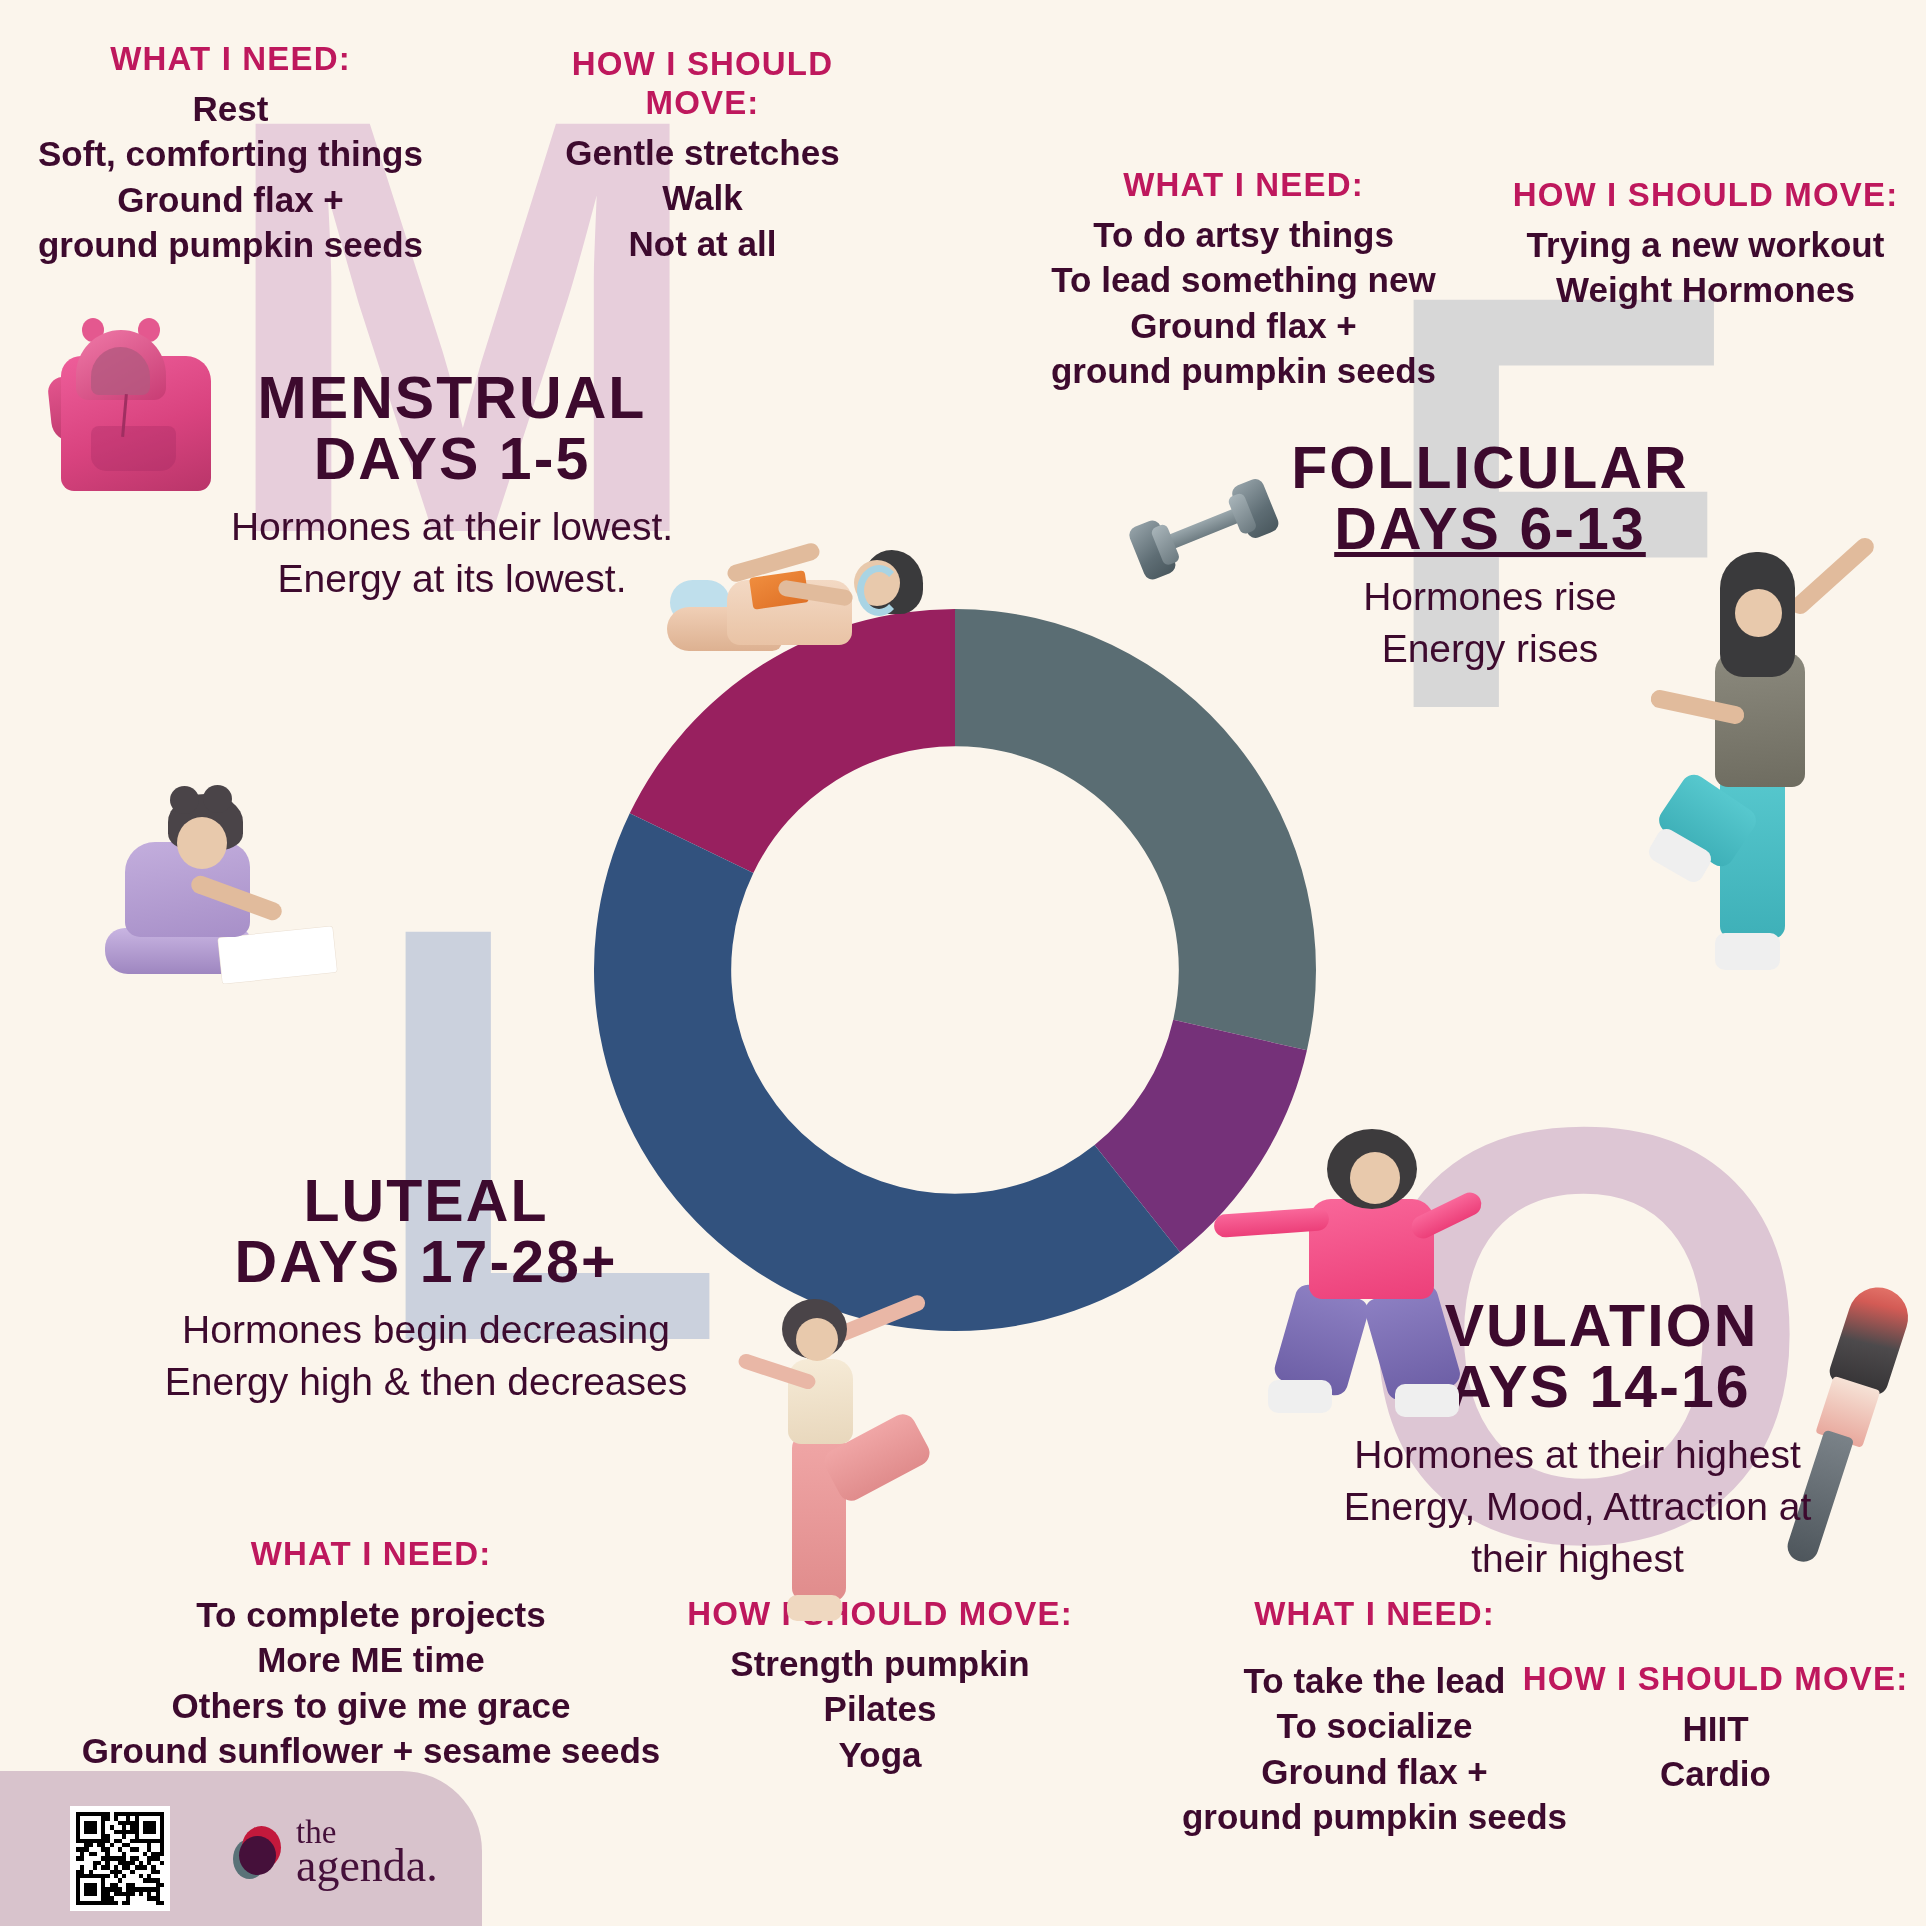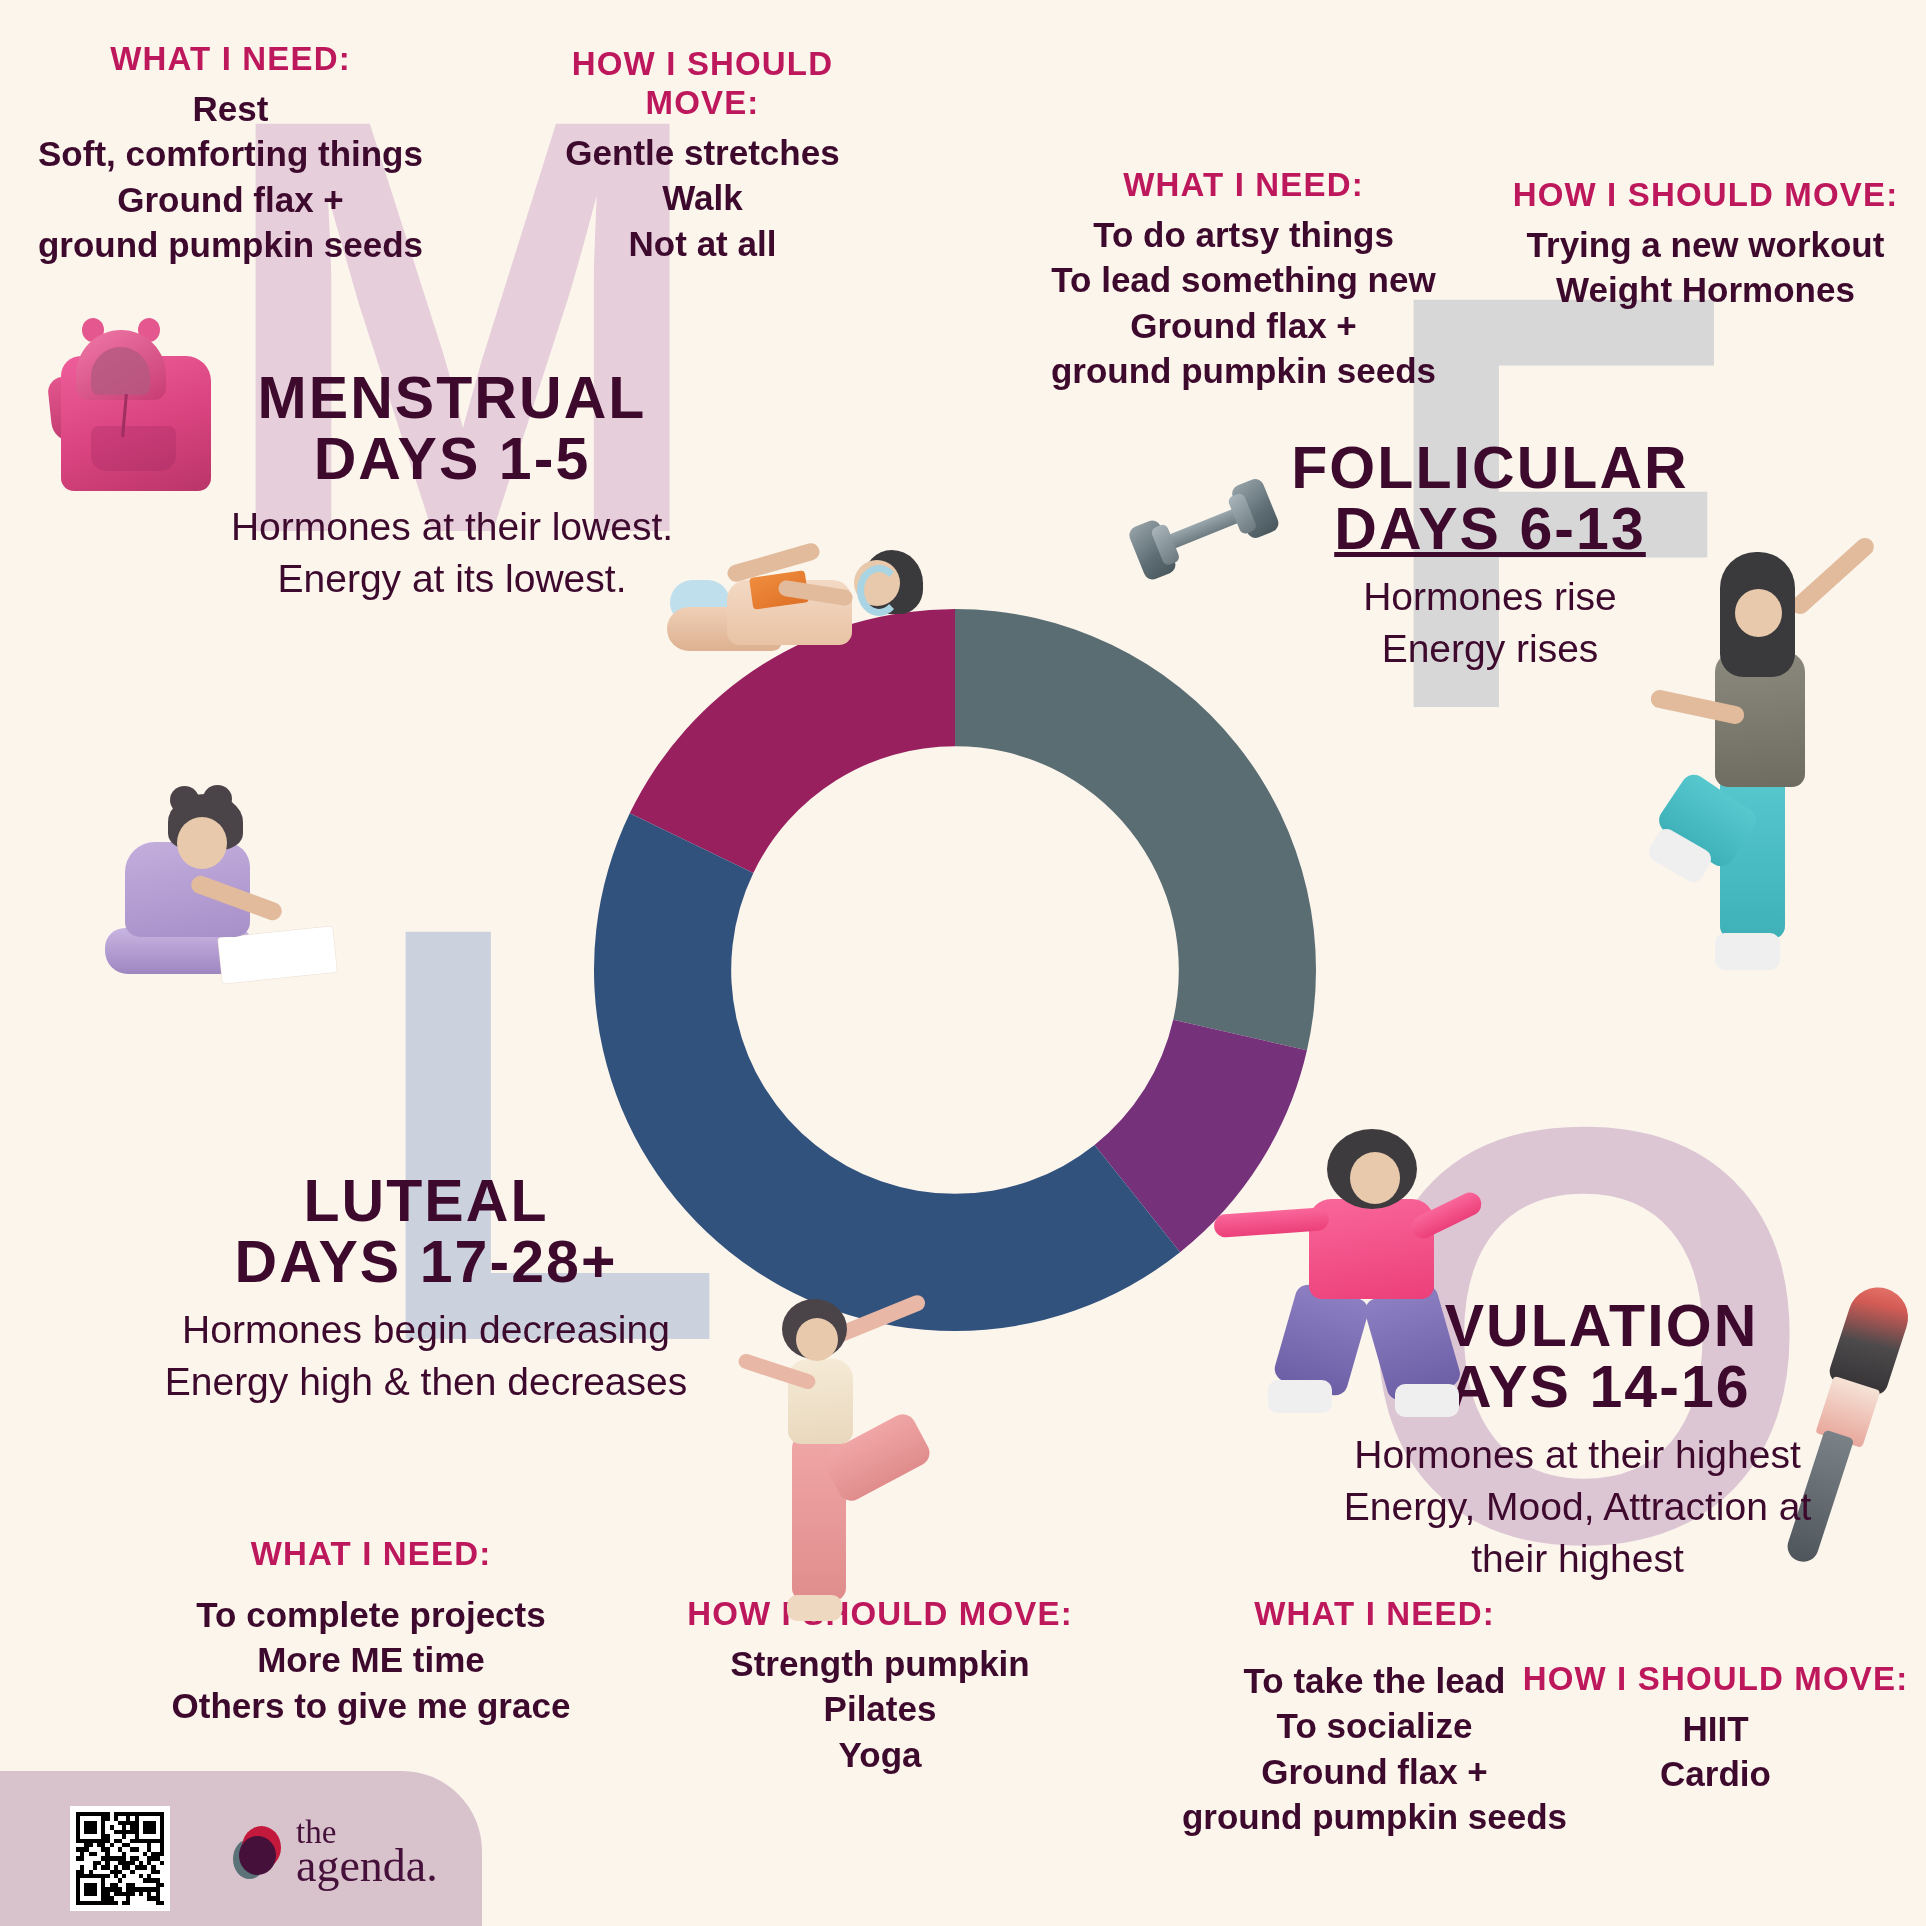--- a/index.html
+++ b/index.html
@@ -348,20 +348,21 @@
       <div>their highest</div>
     </div>
   </div>
 
   <div class="block ta-c" id="blk-l-need" style="left:80px; top:1535px; width:582px;">
     <div class="sub-head" style="margin-bottom:18px;">WHAT I NEED:</div>
     <div class="sub-list">
       <div>To complete projects</div>
       <div>More ME time</div>
       <div>Others to give me grace</div>
+      <div>Ground sunflower + sesame seeds</div>
     </div>
   </div>
 
   <div class="block ta-c" id="blk-l-move" style="left:667px; top:1595px; width:426px;">
     <div class="sub-head">HOW I SHOULD MOVE:</div>
     <div class="sub-list">
       <div>Strength pumpkin</div>
       <div>Pilates</div>
       <div>Yoga</div>
     </div>

